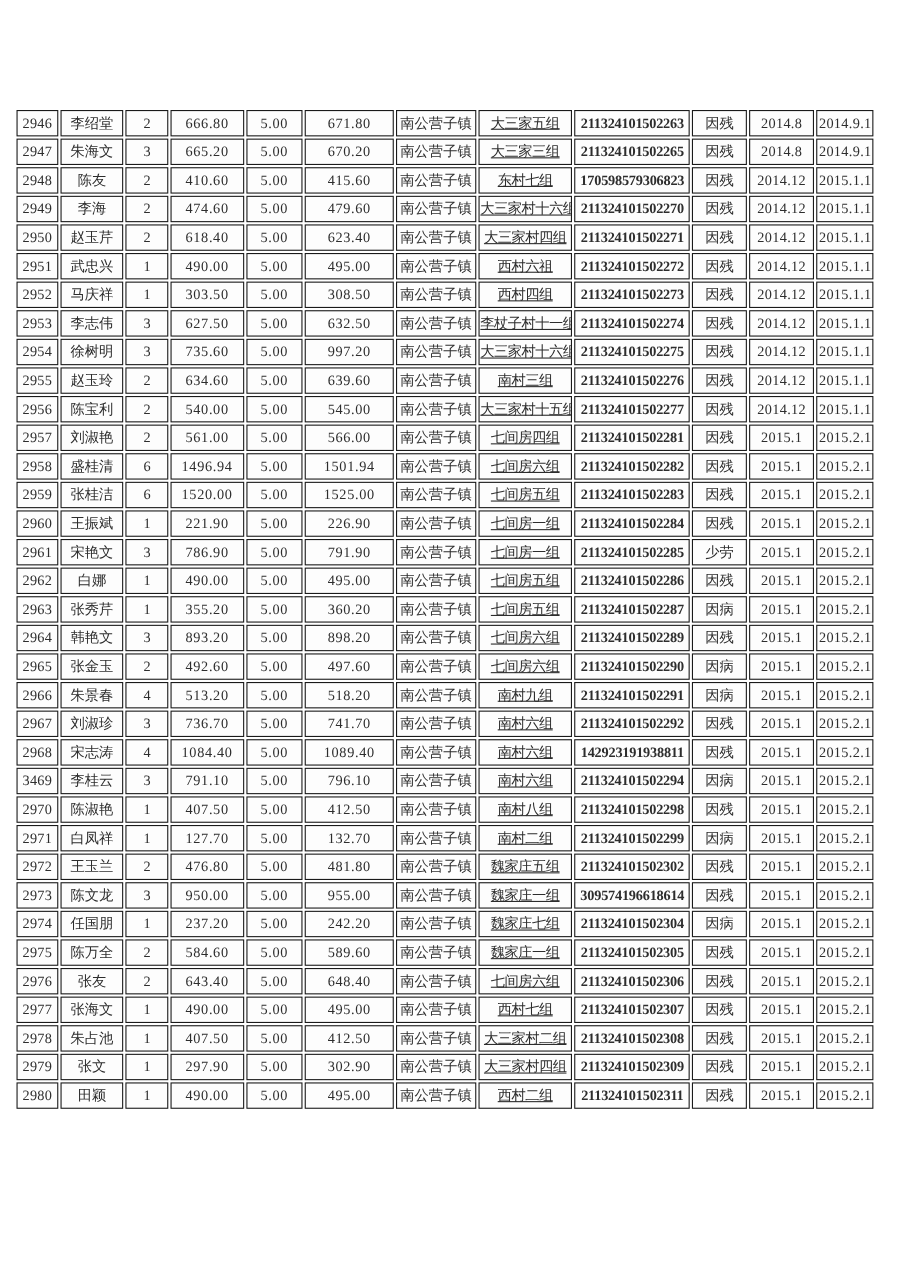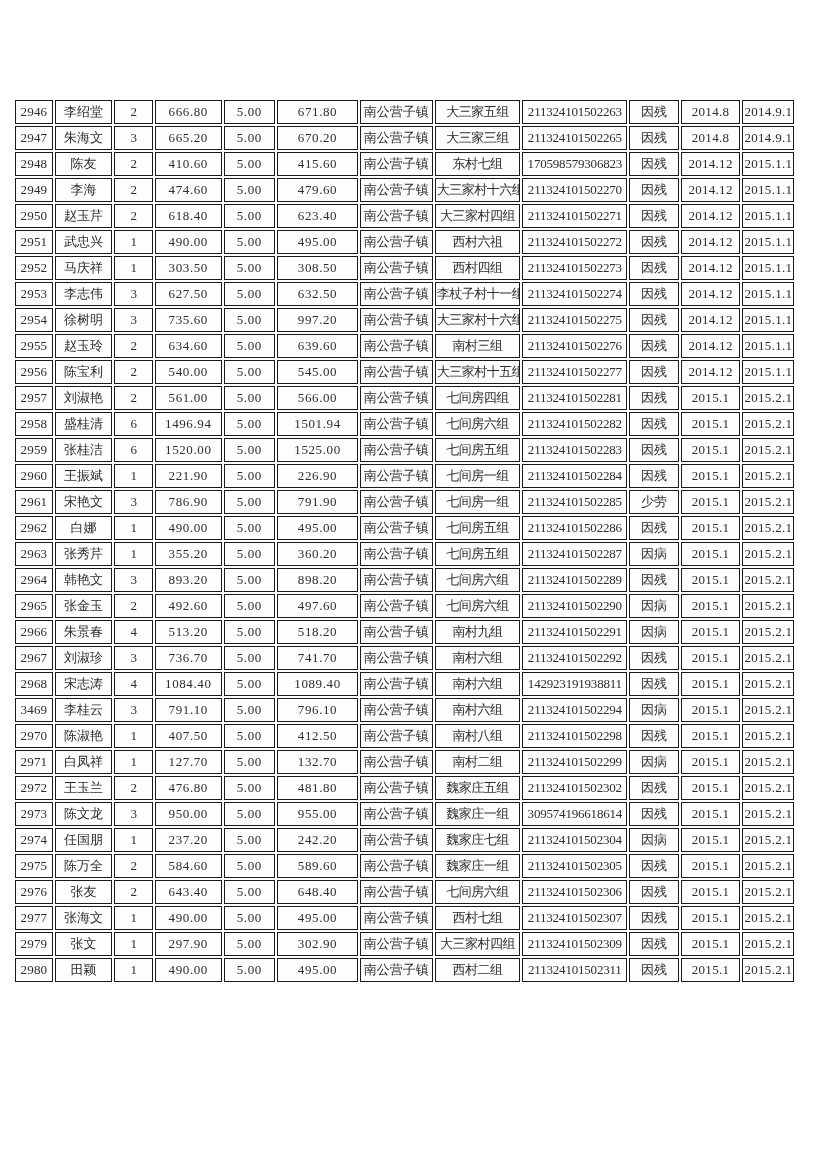--- a/index.html
+++ b/index.html
@@ -39,22 +39,22 @@
     color: #2d2d2d;
     font-size: 13px;
     line-height: 22px;
     white-space: nowrap;
     overflow: hidden;
     background: #fdfdfd;
   }
   
   td.c0 { font-size: 12.5px; letter-spacing: 0.2px; margin-top: 22px; }
   td.c3, td.c4, td.c5 { letter-spacing: 0.6px; }
-  td.c7 { font-size: 12.5px; letter-spacing: -0.5px; }
-  td.c8 { font-size: 12px; letter-spacing: -0.2px; }
+  td.c7 { font-size: 12.5px; letter-spacing: -0.5px; text-decoration: underline; }
+  td.c8 { font-size: 12px; letter-spacing: -0.2px; font-weight: bold; }
   td.c10, td.c11 { font-size: 12.5px; letter-spacing: 0.3px; }
   td.red { color: var(--highlight-red, #d9564a); font-family: Liberation Serif, serif; }
 </style>
 </head>
 <body style="background: rgb(255, 255, 255);">
 
 <div class="sheet">
   <table class="benefit-table">
     <colgroup>
       <col style="width:5.0%">
@@ -513,20 +513,34 @@
           <td class="c4">5.00</td>
           <td class="c5">495.00</td>
           <td class="c6">南公营子镇</td>
           <td class="c7">西村七组</td>
           <td class="c8">211324101502307</td>
           <td class="c9">因残</td>
           <td class="c10">2015.1</td>
           <td class="c11">2015.2.1</td>
         </tr>
         <tr>
+          <td class="c0">2978</td>
+          <td class="c1">朱占池</td>
+          <td class="c2">1</td>
+          <td class="c3">407.50</td>
+          <td class="c4">5.00</td>
+          <td class="c5">412.50</td>
+          <td class="c6">南公营子镇</td>
+          <td class="c7">大三家村二组</td>
+          <td class="c8">211324101502308</td>
+          <td class="c9">因残</td>
+          <td class="c10">2015.1</td>
+          <td class="c11">2015.2.1</td>
+        </tr>
+        <tr>
           <td class="c0">2979</td>
           <td class="c1">张文</td>
           <td class="c2">1</td>
           <td class="c3">297.90</td>
           <td class="c4">5.00</td>
           <td class="c5">302.90</td>
           <td class="c6">南公营子镇</td>
           <td class="c7">大三家村四组</td>
           <td class="c8">211324101502309</td>
           <td class="c9">因残</td>

